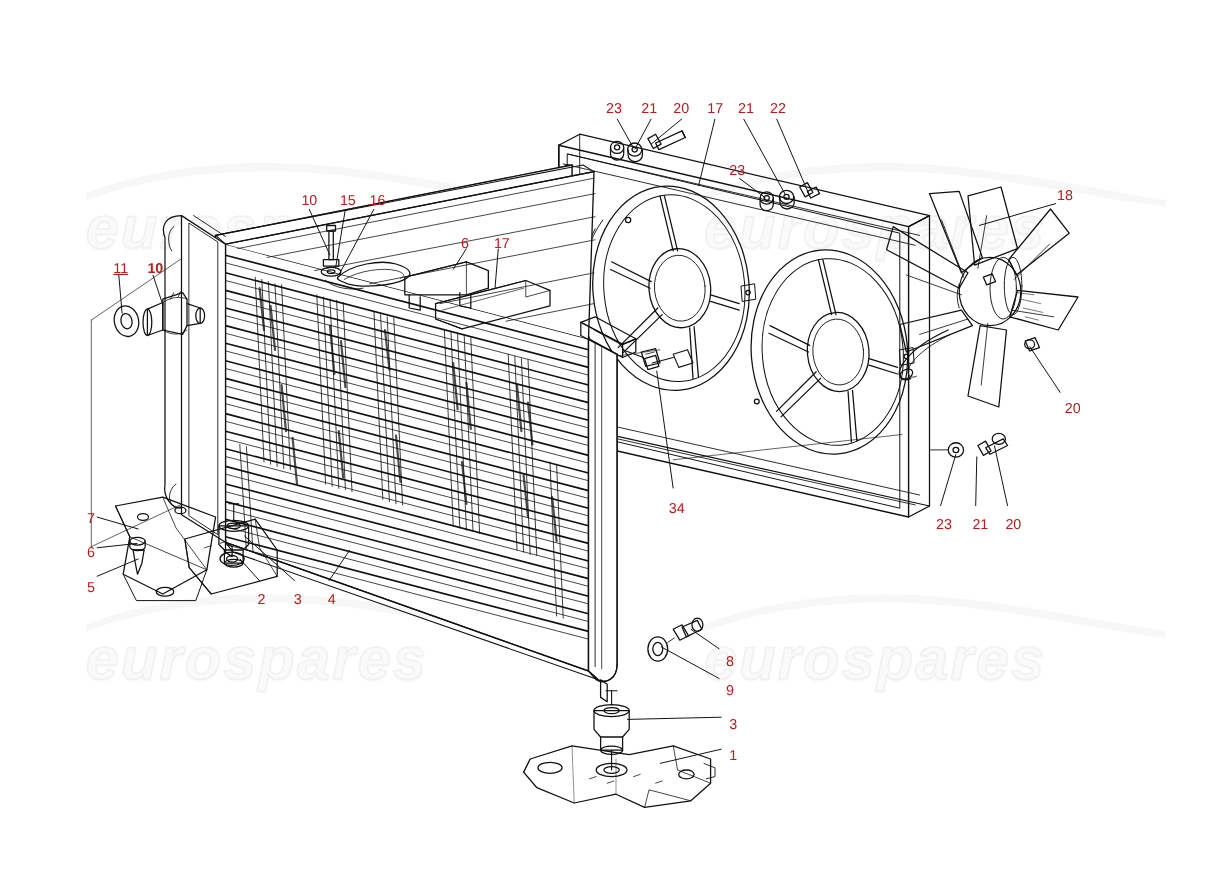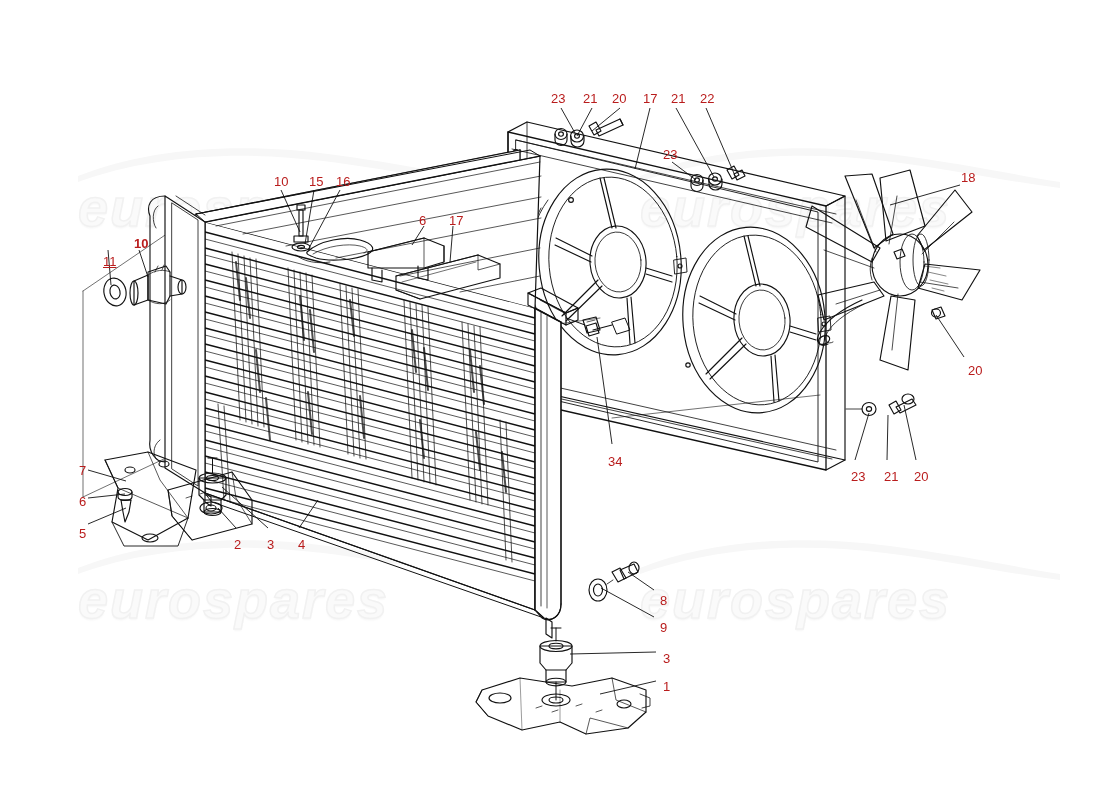--- a/index.html
+++ b/index.html
@@ -485,21 +485,21 @@
       <div class="callout" style="left: 612px; top: 92px;">20</div>
       <div class="callout" style="left: 643px; top: 92px;">17</div>
       <div class="callout" style="left: 671px; top: 92px;">21</div>
       <div class="callout" style="left: 700px; top: 92px;">22</div>
       <div class="callout" style="left: 663px; top: 148px;">23</div>
       <div class="callout" style="left: 274px; top: 175px;">10</div>
       <div class="callout" style="left: 309px; top: 175px;">15</div>
       <div class="callout" style="left: 336px; top: 175px;">16</div>
       <div class="callout" style="left: 419px; top: 214px;">6</div>
       <div class="callout" style="left: 449px; top: 214px;">17</div>
-      <div class="callout" style="left: 103px; top: 255px; text-decoration: underline;">11</div>
+      <div class="callout" style="left: 103px; top: 237px; text-decoration: underline;">11</div>
       <div class="callout" style="left: 134px; top: 237px; font-weight: bold;">10</div>
       <div class="callout" style="left: 961px; top: 171px;">18</div>
       <div class="callout" style="left: 968px; top: 364px;">20</div>
       <div class="callout" style="left: 851px; top: 470px;">23</div>
       <div class="callout" style="left: 884px; top: 470px;">21</div>
       <div class="callout" style="left: 914px; top: 470px;">20</div>
       <div class="callout" style="left: 608px; top: 455px;">34</div>
       <div class="callout" style="left: 79px; top: 464px;">7</div>
       <div class="callout" style="left: 79px; top: 495px;">6</div>
       <div class="callout" style="left: 79px; top: 527px;">5</div>

